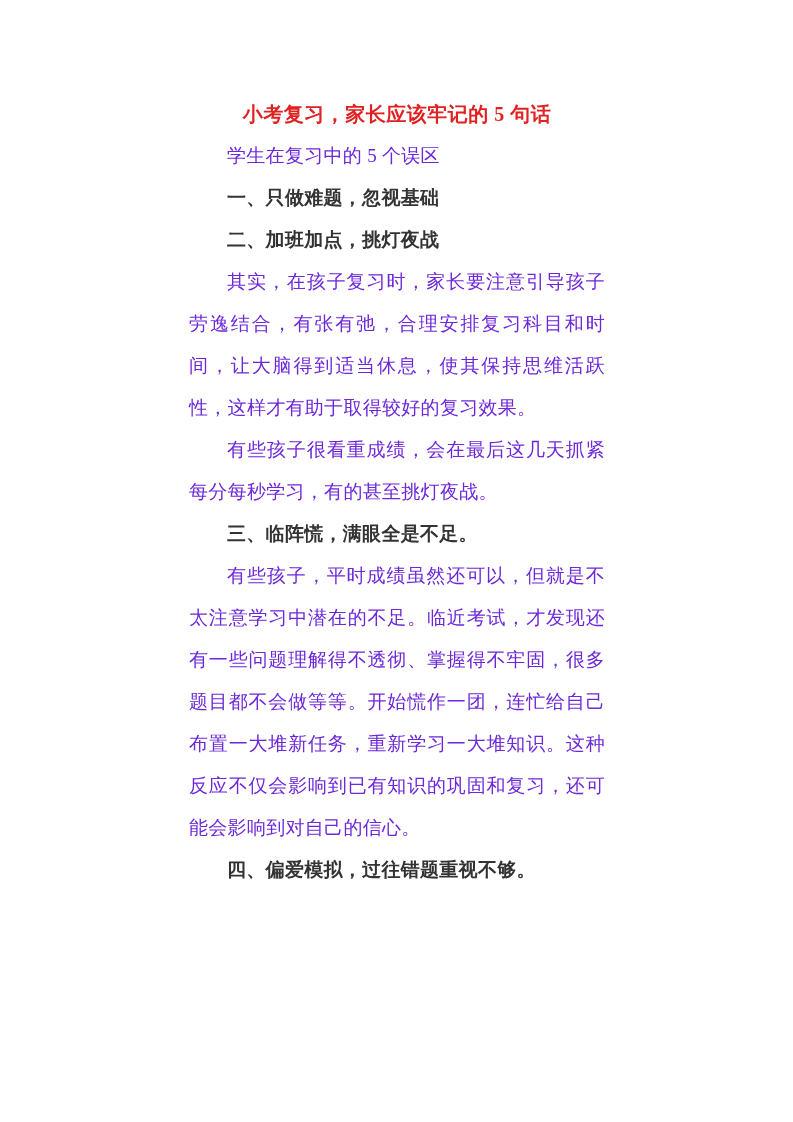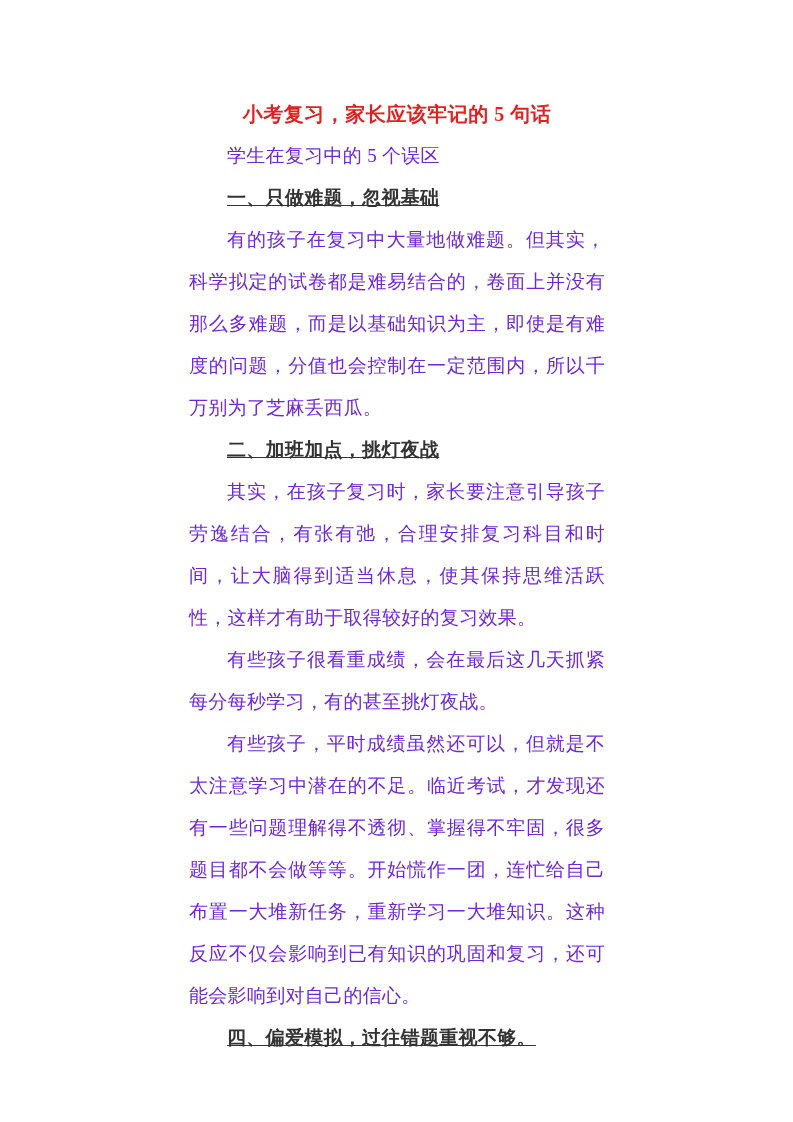--- a/index.html
+++ b/index.html
@@ -37,34 +37,33 @@
     letter-spacing: 0.3px;
   }
   .sec-heading {
     margin: 0;
     font-size: 19px;
     line-height: 42px;
     font-weight: bold;
     color: #333333;
     text-indent: 2em;
     letter-spacing: 0.3px;
-    text-decoration: underline;
   }
 </style>
 </head>
 <body>
 
 <div class="page">
   <h1 class="doc-title">小考复习，家长应该牢记的 5 句话</h1>
 
   <p class="para">学生在复习中的 5 个误区</p>
 
   <h2 class="sec-heading">一、只做难题，忽视基础</h2>
-  <p class="para">有的孩子在复习中大量地做难题。但其实，科学拟定的试卷都是难易结合的，卷面上并没有那么多难题，而是以基础知识为主，即使是有难度的问题，分值也会控制在一定范围内，所以千万别为了芝麻丢西瓜。</p>
 
   <h2 class="sec-heading">二、加班加点，挑灯夜战</h2>
   <p class="para">其实，在孩子复习时，家长要注意引导孩子劳逸结合，有张有弛，合理安排复习科目和时间，让大脑得到适当休息，使其保持思维活跃性，这样才有助于取得较好的复习效果。</p>
   <p class="para">有些孩子很看重成绩，会在最后这几天抓紧每分每秒学习，有的甚至挑灯夜战。</p>
 
+  <h2 class="sec-heading">三、临阵慌，满眼全是不足。</h2>
   <p class="para">有些孩子，平时成绩虽然还可以，但就是不太注意学习中潜在的不足。临近考试，才发现还有一些问题理解得不透彻、掌握得不牢固，很多题目都不会做等等。开始慌作一团，连忙给自己布置一大堆新任务，重新学习一大堆知识。这种反应不仅会影响到已有知识的巩固和复习，还可能会影响到对自己的信心。</p>
 
   <h2 class="sec-heading">四、偏爱模拟，过往错题重视不够。</h2>
 </div>
 
 </body></html>

